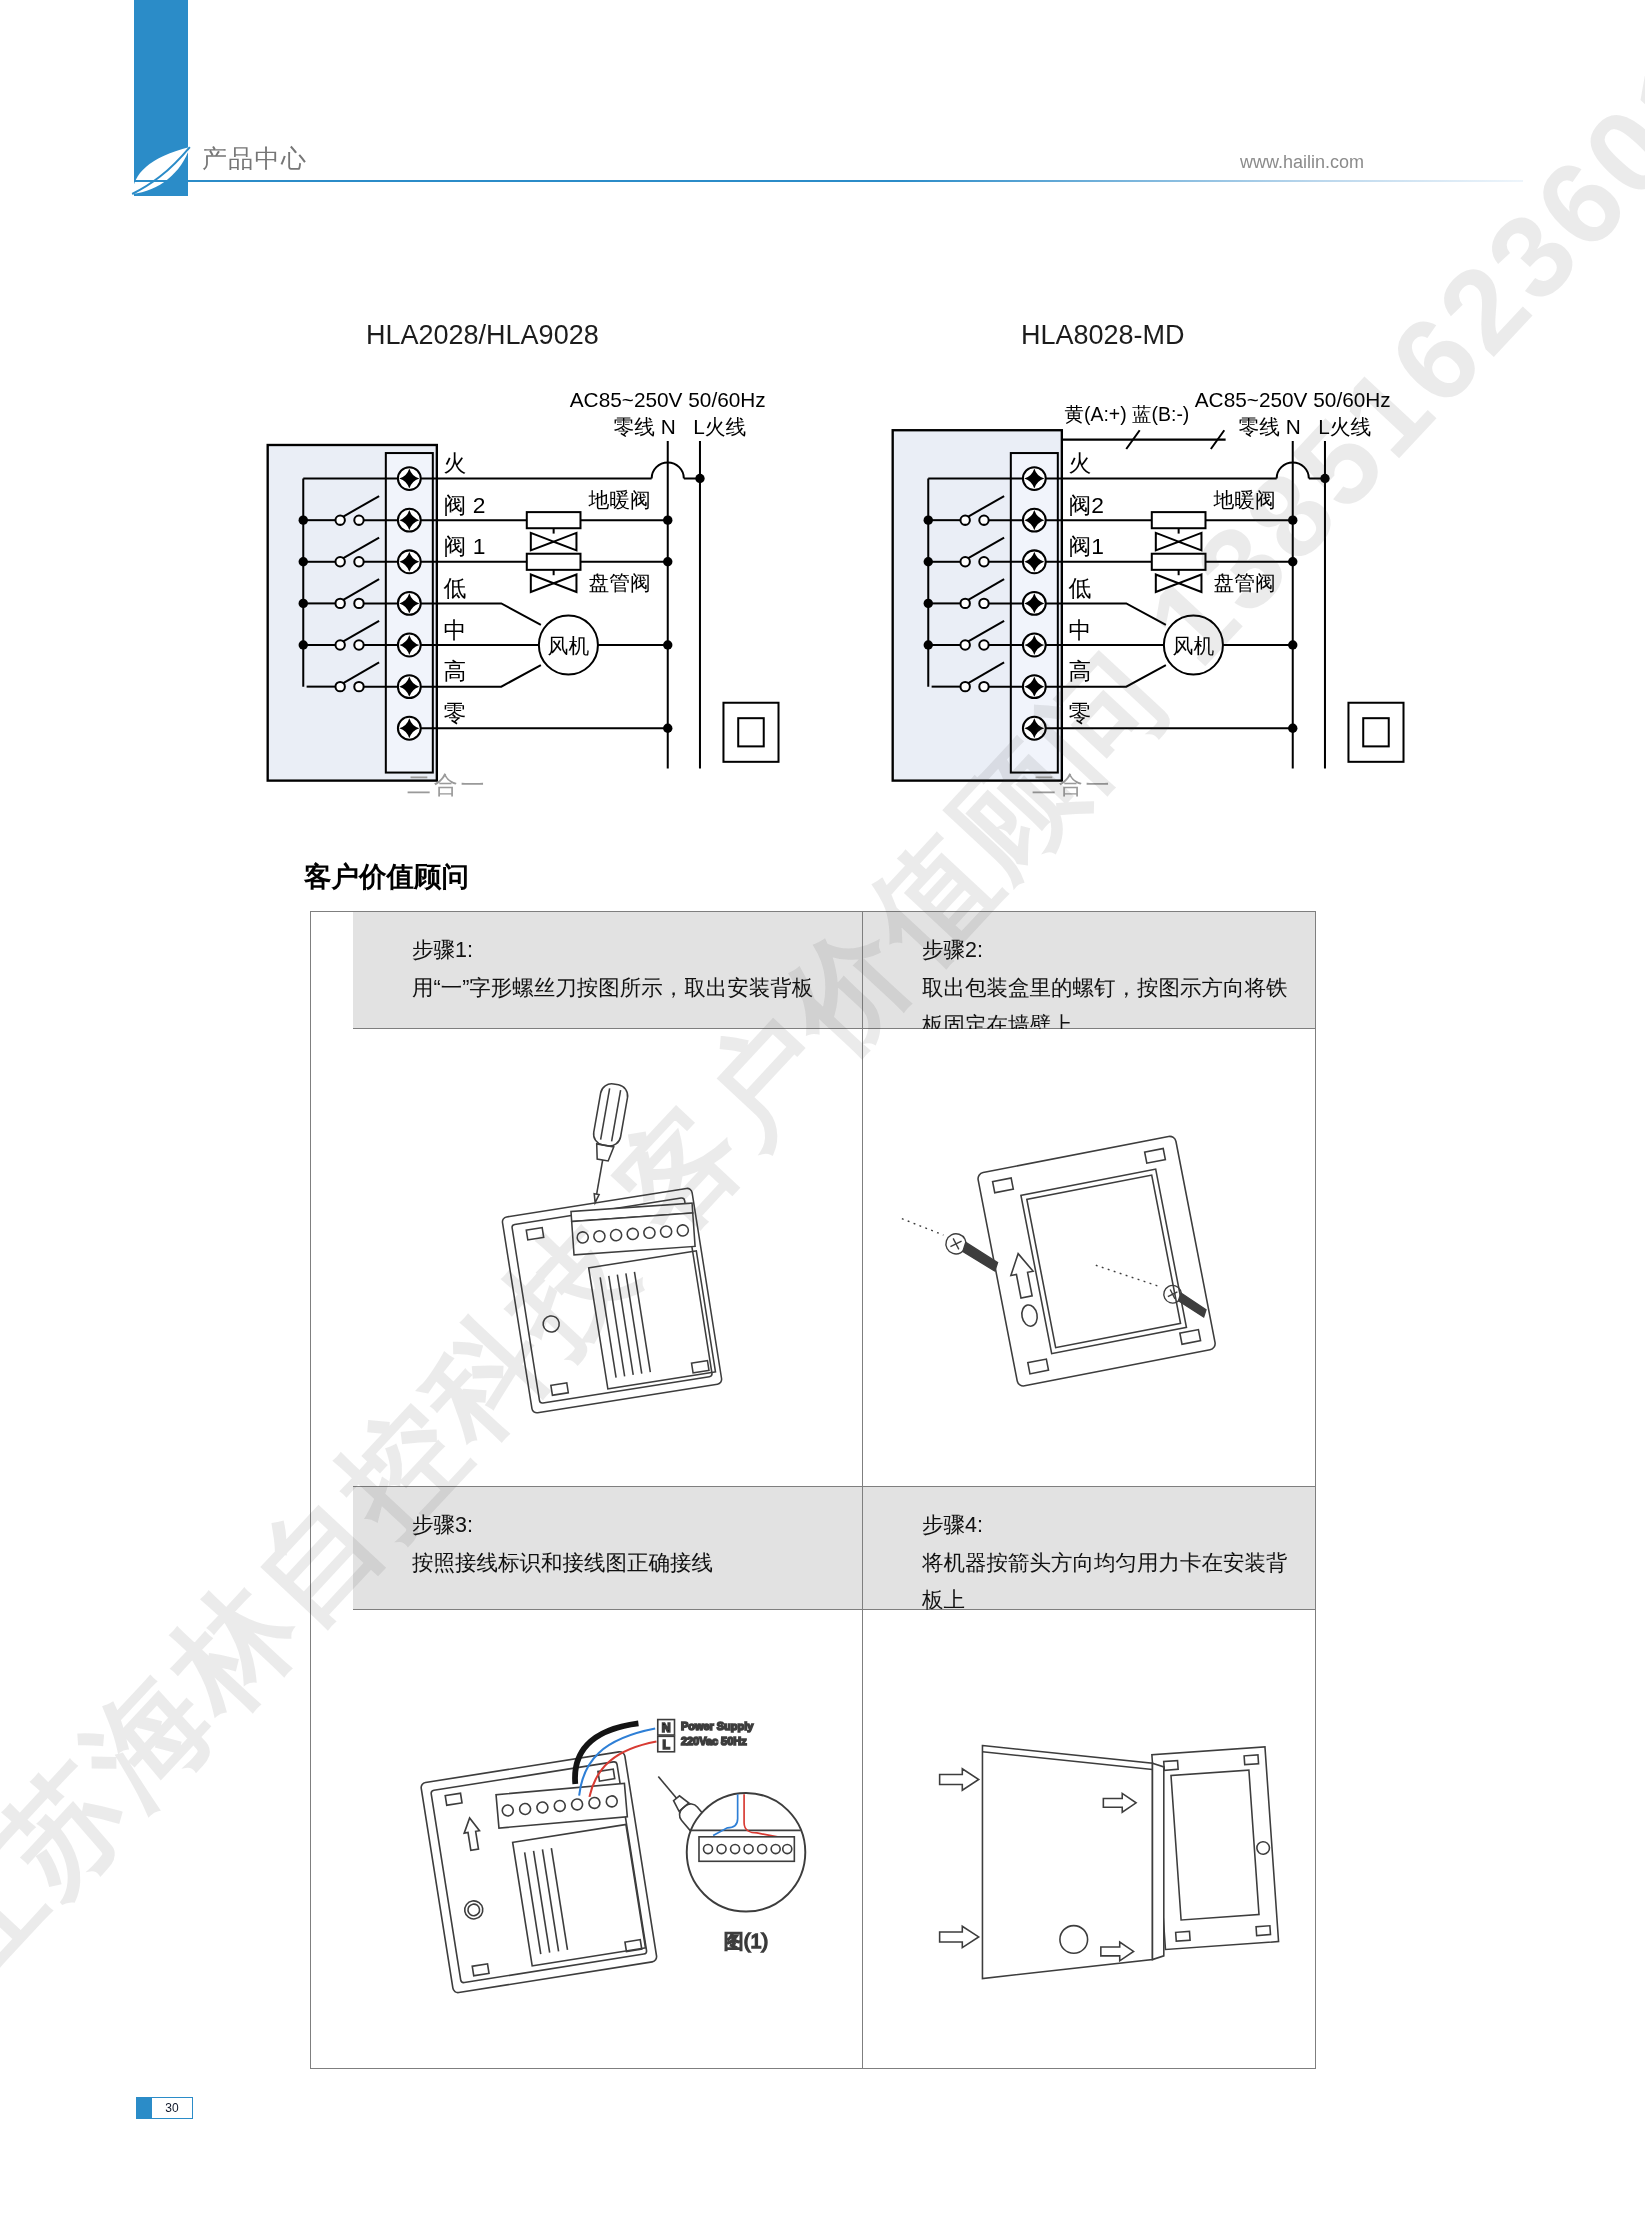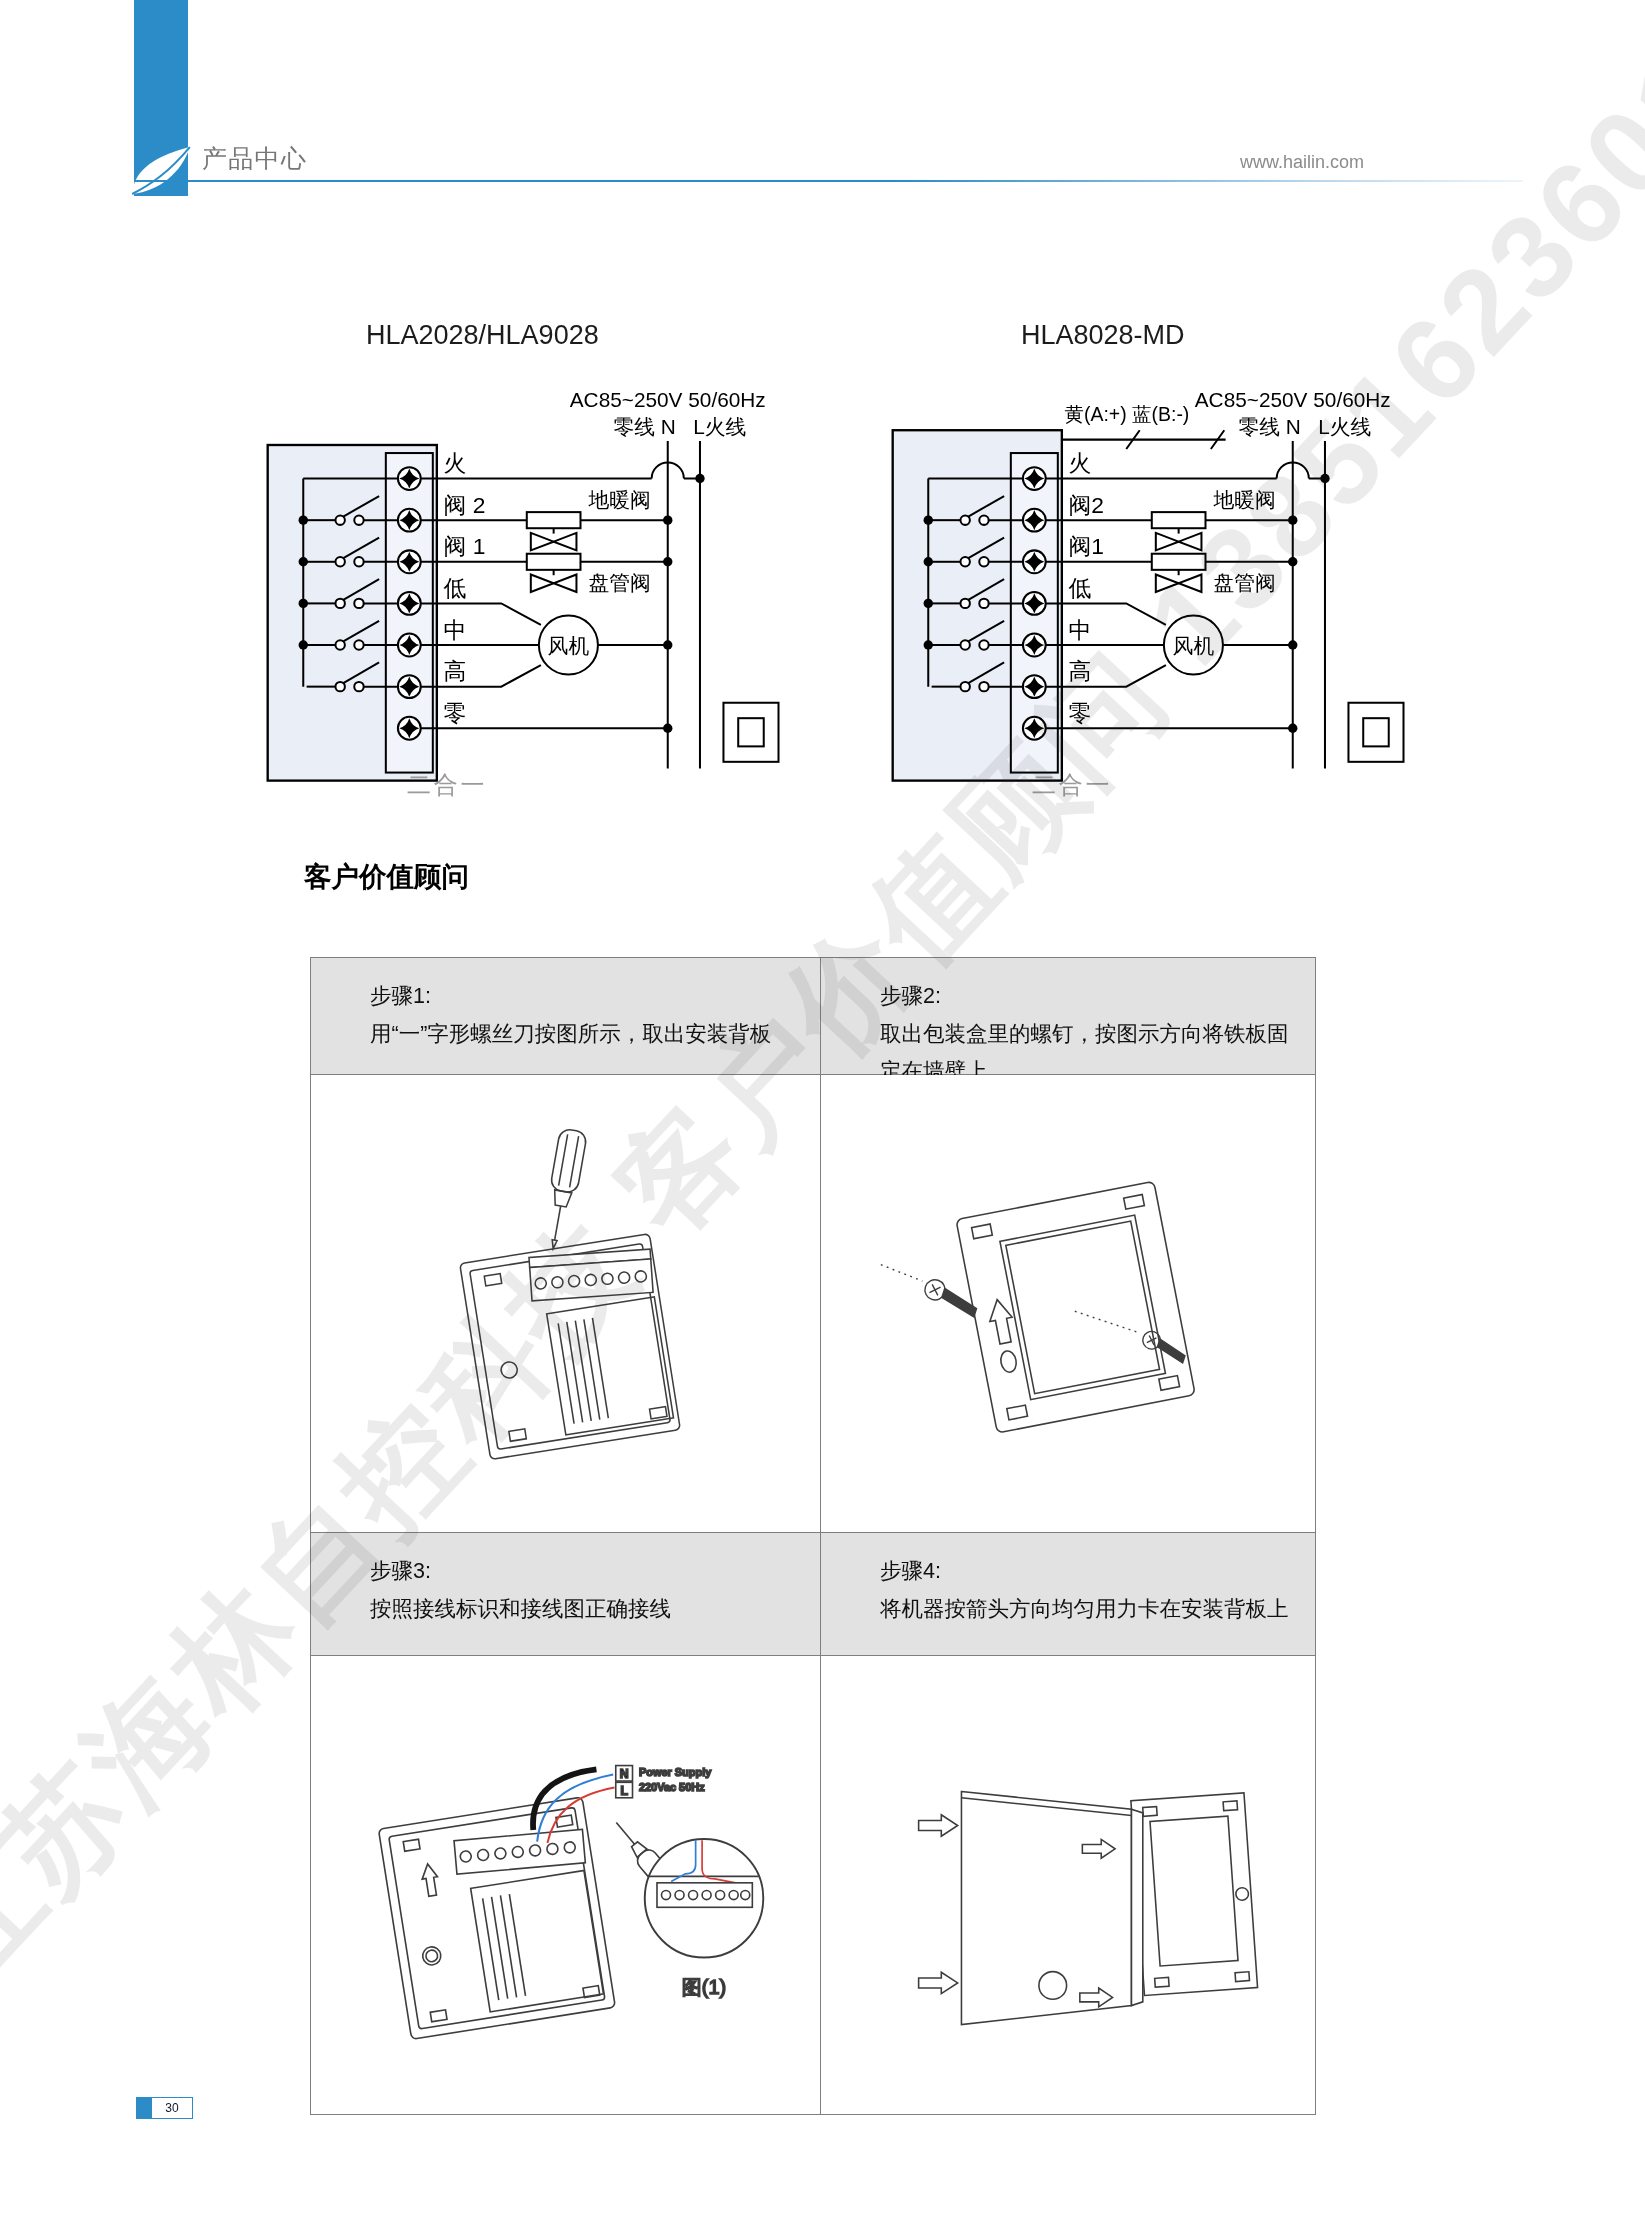--- a/index.html
+++ b/index.html
@@ -26,23 +26,23 @@
   .diag-svg{position:absolute;left:0;top:35px;}
   .diag-caption{position:absolute;left:142px;top:433px;font-size:24px;color:#9a9a9a;letter-spacing:2.7px;margin-top:20px;}
   svg text{font-family:"Liberation Sans","DejaVu Sans",sans-serif;fill:#000;}
   .ln{stroke:#000;stroke-width:3;fill:none;}
   .lnf{stroke:#000;stroke-width:3;fill:#ffffff;}
   .boxfill{fill:#eaeef6;stroke:#000;stroke-width:3.5;}
   .stripfill{fill:#f1f4fb;stroke:#000;stroke-width:3;}
   .t34{font-size:34px;} .t31{font-size:31px;} .t29{font-size:29px;}
   
   .install-title{position:absolute;left:304px;top:859px;font-size:27.5px;font-weight:bold;color:#000;}
-  .tbl{position:absolute;left:310px;top:957px;width:1006px;height:1158px;
+  .tbl{position:absolute;left:310px;top:911px;width:1006px;height:1158px;
        border:1.3px solid #7f7f7f;box-sizing:border-box;display:grid;
-       grid-template-columns:510px 1fr;grid-template-rows:117px 458px 123px 1fr;}
+       grid-template-columns:510px 1fr;grid-template-rows:117px 458px 123px 1fr;padding-left:42px;}
   .cell{box-sizing:border-box;border-right:1.3px solid #7f7f7f;border-bottom:1.3px solid #7f7f7f;}
   .cell.last-col{border-right:none;}
   .cell.last-row{border-bottom:none;}
   .cell.head{background:#e2e2e2;padding:20px 17.5px 0 59px;font-size:21.5px;line-height:1.75;color:#101010;}
   .cell.img{display:flex;align-items:center;justify-content:center;background:#fff;}
   .ill{stroke:#3d3d3d;fill:none;stroke-width:2.5;}
   
   .badge{position:absolute;left:136px;top:2097px;width:55px;height:19.5px;border:1.3px solid #2b8cc8;
          display:flex;align-items:stretch;}
   .badge .bseg{width:15px;background:#2b8cc8;}

